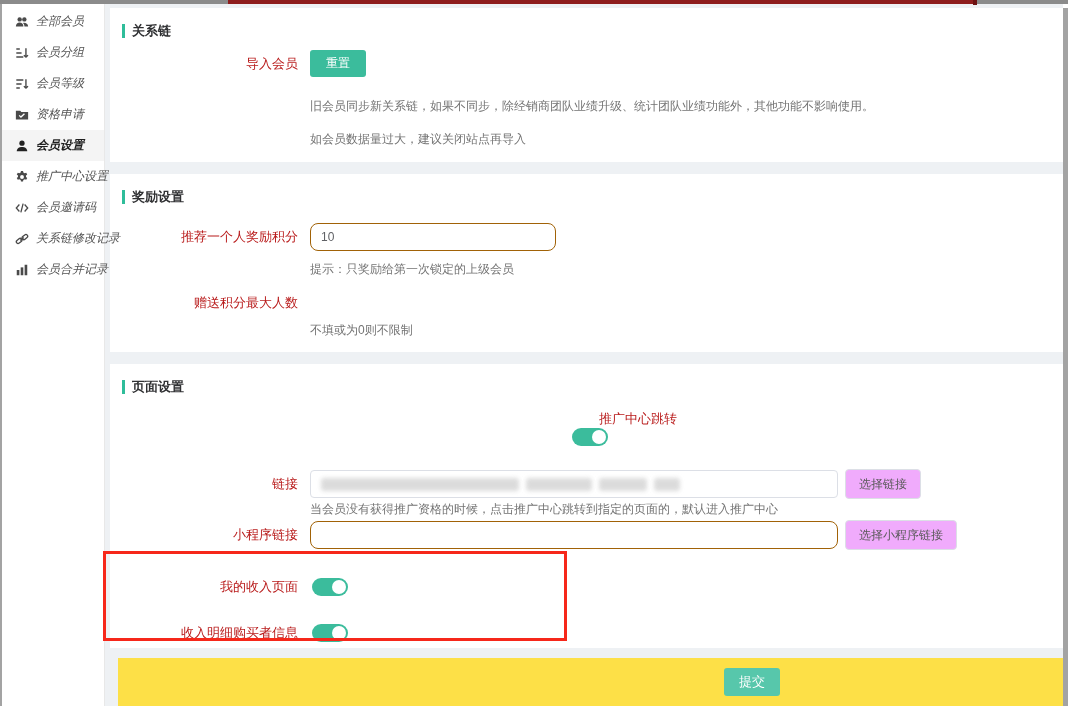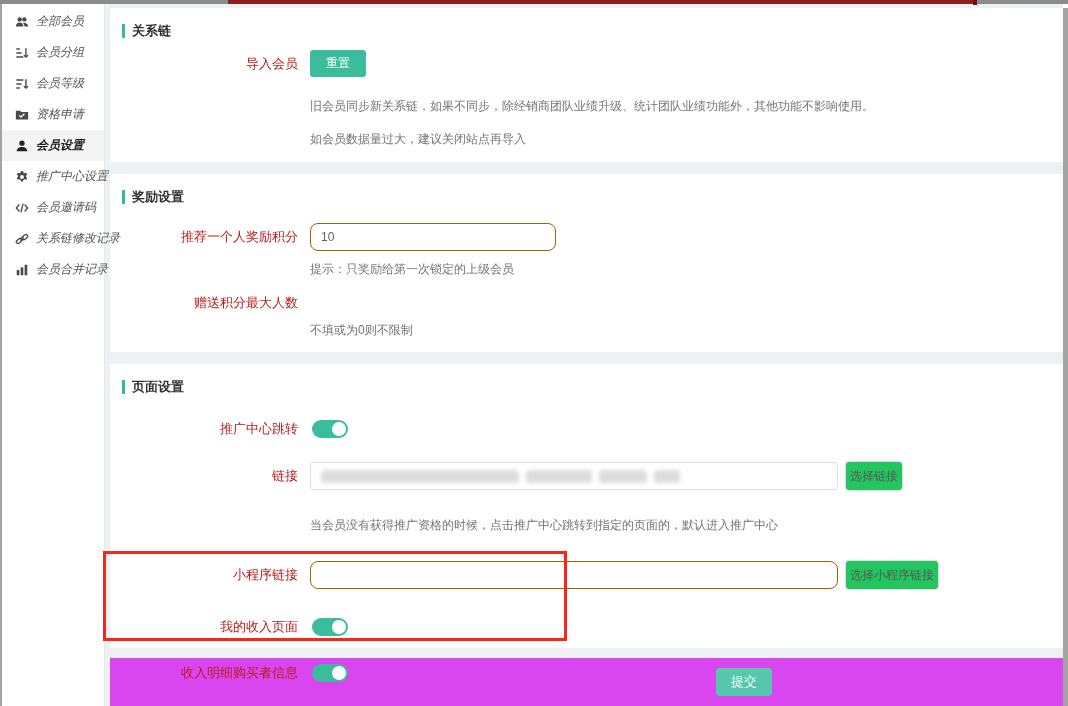--- a/index.html
+++ b/index.html
@@ -20,47 +20,47 @@
   .side-item.selected { background:#f4f4f4; color:#1f1f1f; font-weight:bold; }
   .side-item .ic { width:14px; height:14px; margin-right:7px; flex:none; display:inline-flex; }
   .side-item .ic svg { width:14px; height:14px; }
 
   
   .content { position:absolute; top:4px; left:105px; right:5px; bottom:0; background:#eef1f4; padding-left:5px; overflow:hidden; }
   .card { background:#fff; width:100%; }
   .card-1 { margin-top:4px; height:154px; }
   .card-2 { margin-top:12px; height:178px; }
   .card-3 { margin-top:12px; height:284px; }
-  .footer-bar { margin-top:10px; height:48px; background:#d946ef; }
+  .footer-bar { margin-top:10px; height:48px; background:#fde047;margin-left:8px; }
 
   .section-head { display:flex; align-items:center; padding:14px 0 0 12px; }
   .section-bar { width:3px; height:14px; background:#2fbd9a; margin-right:7px; }
   .section-title { font-size:13px; font-weight:bold; color:#303133; }
 
   .form-row { display:flex; align-items:center; }
   .form-label { width:195px; flex:none; text-align:right; padding-right:7px; font-size:13px; color:#b91c1c; }
   .helper { margin-left:200px; font-size:12px; color:#737373; }
 
   .btn-teal { display:inline-block; height:27px; line-height:27px; padding:0 16px; background:#3bbc9c; color:#fff; font-size:12px; border:none; border-radius:3px; cursor:pointer; margin-left:5px;font-family:Liberation Serif, serif; }
-  .btn-plain { height:30px; line-height:28px; padding:0 4px; background:#22c55e; color:#595959; font-size:12px; border:1px solid #dcdfe6; border-radius:4px; cursor:pointer; margin-left:7px; white-space:nowrap; }
+  .btn-plain { height:30px; line-height:28px; padding:0 13px; background:#f0abfc; color:#595959; font-size:12px; border:1px solid #dcdfe6; border-radius:4px; cursor:pointer; margin-left:7px; white-space:nowrap; }
   .btn-submit { display:inline-block; height:28px; line-height:28px; padding:0 15px; background:#57c7ab; color:#fff; font-size:13px; border:none; border-radius:3px; cursor:pointer; }
 
   .text-input { width:246px; height:28px; border:1px solid #a16207; border-radius:8px; padding:0 10px; font-size:12px; color:#606266; margin-left:5px; outline:none; }
   .input-wide { width:528px; }
   .input-box { display:flex; align-items:center; gap:7px; width:528px; height:28px; border:1px solid #dcdfe6; border-radius:4px; padding:0 10px; margin-left:5px; background:#fff; }
   .blur-chunk { height:13px; background:#bfbfbf; border-radius:3px; filter:blur(2px); opacity:.55; }
 
   .toggle { position:relative; display:inline-block; width:36px; height:18px; border-radius:9px; background:#c9ccd1; margin-left:7px; cursor:pointer; flex:none; }
   .toggle.on { background:#3bbc9c; }
   .toggle .knob { position:absolute; top:2px; left:2px; width:14px; height:14px; border-radius:50%; background:#fff; }
   .toggle.on .knob { left:auto; right:2px; }
 
   .annotation-box { position:absolute; left:103px; top:551px; width:464px; height:90px; border:3px solid #f6271a; z-index:8; pointer-events:none; }
 
-  .mt4{margin-top:17px;} .mt10{margin-top:10px;} .mt11{margin-top:26px;} .mt14{margin-top:24px;}
+  .mt4{margin-top:17px;} .mt10{margin-top:10px;} .mt11{margin-top:2px;} .mt14{margin-top:14px;flex-direction:column;}
   .mt16{margin-top:16px;} .mt21{margin-top:21px;} .mt23{margin-top:23px;} .mt28{margin-top:28px;}
   .footer-inner { padding-top:10px; padding-left:606px; }
 </style>
 </head>
 <body>
 
 <div class="screen">
 
   <div class="topbar">
     <div class="topbar-red"></div>

